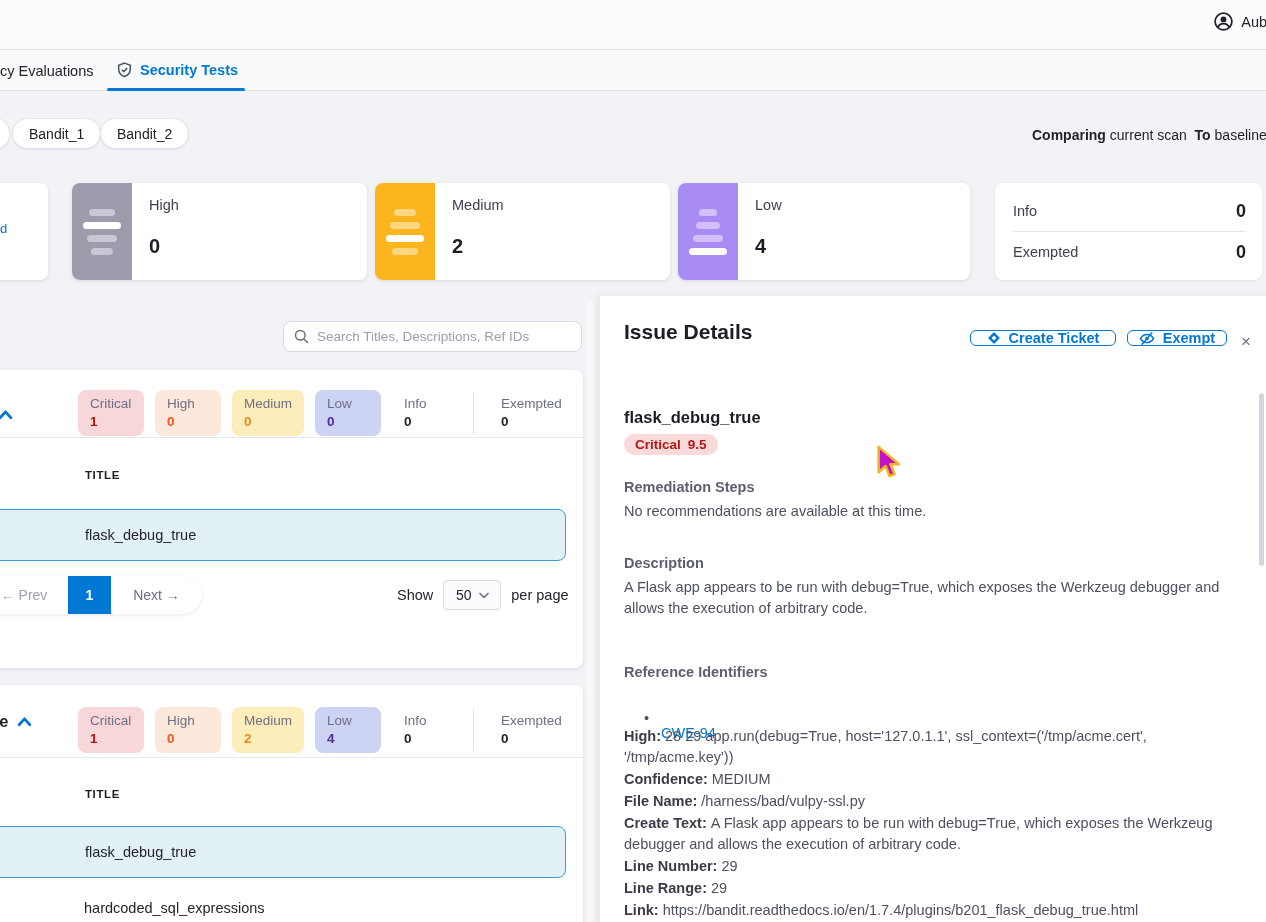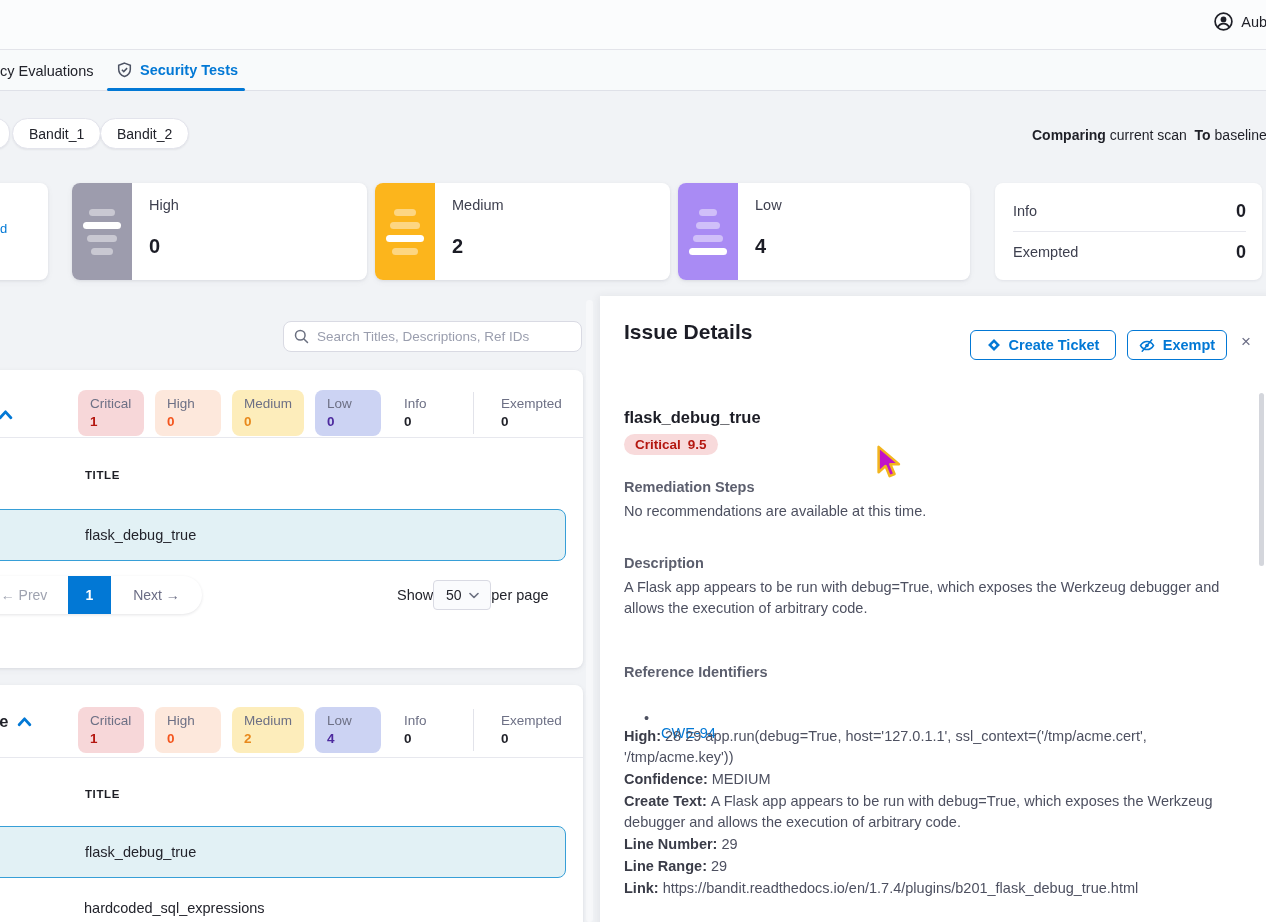--- a/index.html
+++ b/index.html
@@ -73,35 +73,35 @@
   .issue-row { position:absolute; left:0; width:586px; height:52px; display:flex; align-items:center; padding-left:104px;
                font-size:14.5px; color:#23242c; border-radius:8px; }
   .issue-row.selected { background:#e2f1f5; border:1px solid #379fd7; }
 
   .pager { position:absolute; left:0; width:222px; height:38px; background:#fff; border-radius:19px;
            box-shadow:0 1px 3px rgba(40,41,61,.12); display:flex; align-items:center; overflow:hidden; }
   .pager .prev { width:88px; text-align:center; font-size:14px; color:#9fa3b0; }
   .pager .page { width:43px; height:38px; background:#0278d5; color:#fff; font-size:14px; font-weight:700;
                  display:flex; align-items:center; justify-content:center; }
   .pager .next { flex:1; text-align:center; font-size:14px; color:#6b6d85; }
-  .show-group { position:absolute; display:flex; align-items:center; }
+  .show-group { position:absolute; display:flex; align-items:center; gap:10px; }
   .show-group .t { font-size:14.5px; color:#23242c; }
   .page-size { width:58px; height:30px; background:#fafbfd; border:1px solid #d9dae3; border-radius:4px;
                display:flex; align-items:center; justify-content:center; gap:7px; font-size:14px; color:#23242c; }
 
   .sec-title { position:absolute; left:0; display:flex; align-items:center; gap:9px; }
   .sec-title .frag { font-size:16.5px; font-weight:700; color:#1f2028; }
 
   .left-scroll-track { position:absolute; left:586px; top:300px; width:7px; height:622px; background:#f7f8fa; border-radius:4px; }
 
   
   .details-panel { position:absolute; left:600px; top:296px; width:680px; height:640px; background:#fff;
                    box-shadow:-2px 0 8px rgba(40,41,61,.07); }
   .dp-head { position:absolute; left:24px; top:24px; font-size:21px; font-weight:800; color:#1c1d26; }
-  .btn-outline { position:absolute; top:34px; height:30px; border:1.5px solid #0278d5; border-radius:6px; background:#fff;
+  .btn-outline { position:absolute; top:34px; height:16px; border:1.5px solid #0278d5; border-radius:6px; background:#fff;
                  display:flex; align-items:center; justify-content:center; gap:8px; font-size:14.5px; font-weight:700; color:#0278d5; cursor:pointer; }
   .btn-create { left:370px; width:146px; }
   .btn-exempt { left:527px; width:100px; }
   .dp-close { position:absolute; left:641px; top:36px; font-size:17px; color:#6b6d85; cursor:pointer; }
   .dp-issue-title { position:absolute; left:24px; top:112px; font-size:16.5px; font-weight:700; color:#1c1d26; }
   .sev-badge { position:absolute; left:24px; top:138px; background:#f8dadb; border-radius:12px; padding:3px 11px;
                display:inline-flex; gap:7px; font-size:13.5px; font-weight:700; color:#b41710; }
   .dp-sec-h { position:absolute; left:24px; font-size:14.5px; font-weight:700; color:#5c5f6e; }
   .dp-body { position:absolute; left:24px; width:625px; font-size:14.5px; line-height:21px; color:#4d5060; }
   .ref-item { position:absolute; left:44px; font-size:14.5px; color:#4d5060; display:flex; gap:12px; align-items:center; }
@@ -344,20 +344,21 @@
 
     <div class="dp-sec-h" style="top:368px;">Reference Identifiers</div>
     <div class="ref-item" style="top:399px;">
       <span>•</span>
       <a href="#">CWE-94</a>
     </div>
 
     <div class="fields">
       <p><b>High:</b><span>28 29 app.run(debug=True, host='127.0.1.1', ssl_context=('/tmp/acme.cert', '/tmp/acme.key'))</span></p>
       <p><b>Confidence:</b><span>MEDIUM</span></p>
+      <p><b>File Name:</b><span>/harness/bad/vulpy-ssl.py</span></p>
       <p><b>Create Text:</b><span>A Flask app appears to be run with debug=True, which exposes the Werkzeug debugger and allows the execution of arbitrary code.</span></p>
       <p><b>Line Number:</b><span>29</span></p>
       <p><b>Line Range:</b><span>29</span></p>
       <p><b>Link:</b><span>https://bandit.readthedocs.io/en/1.7.4/plugins/b201_flask_debug_true.html</span></p>
     </div>
 
     <div class="dp-scroll-thumb"></div>
   </div>
 
   <svg class="cursor" width="30" height="38" viewBox="0 0 26 32">

